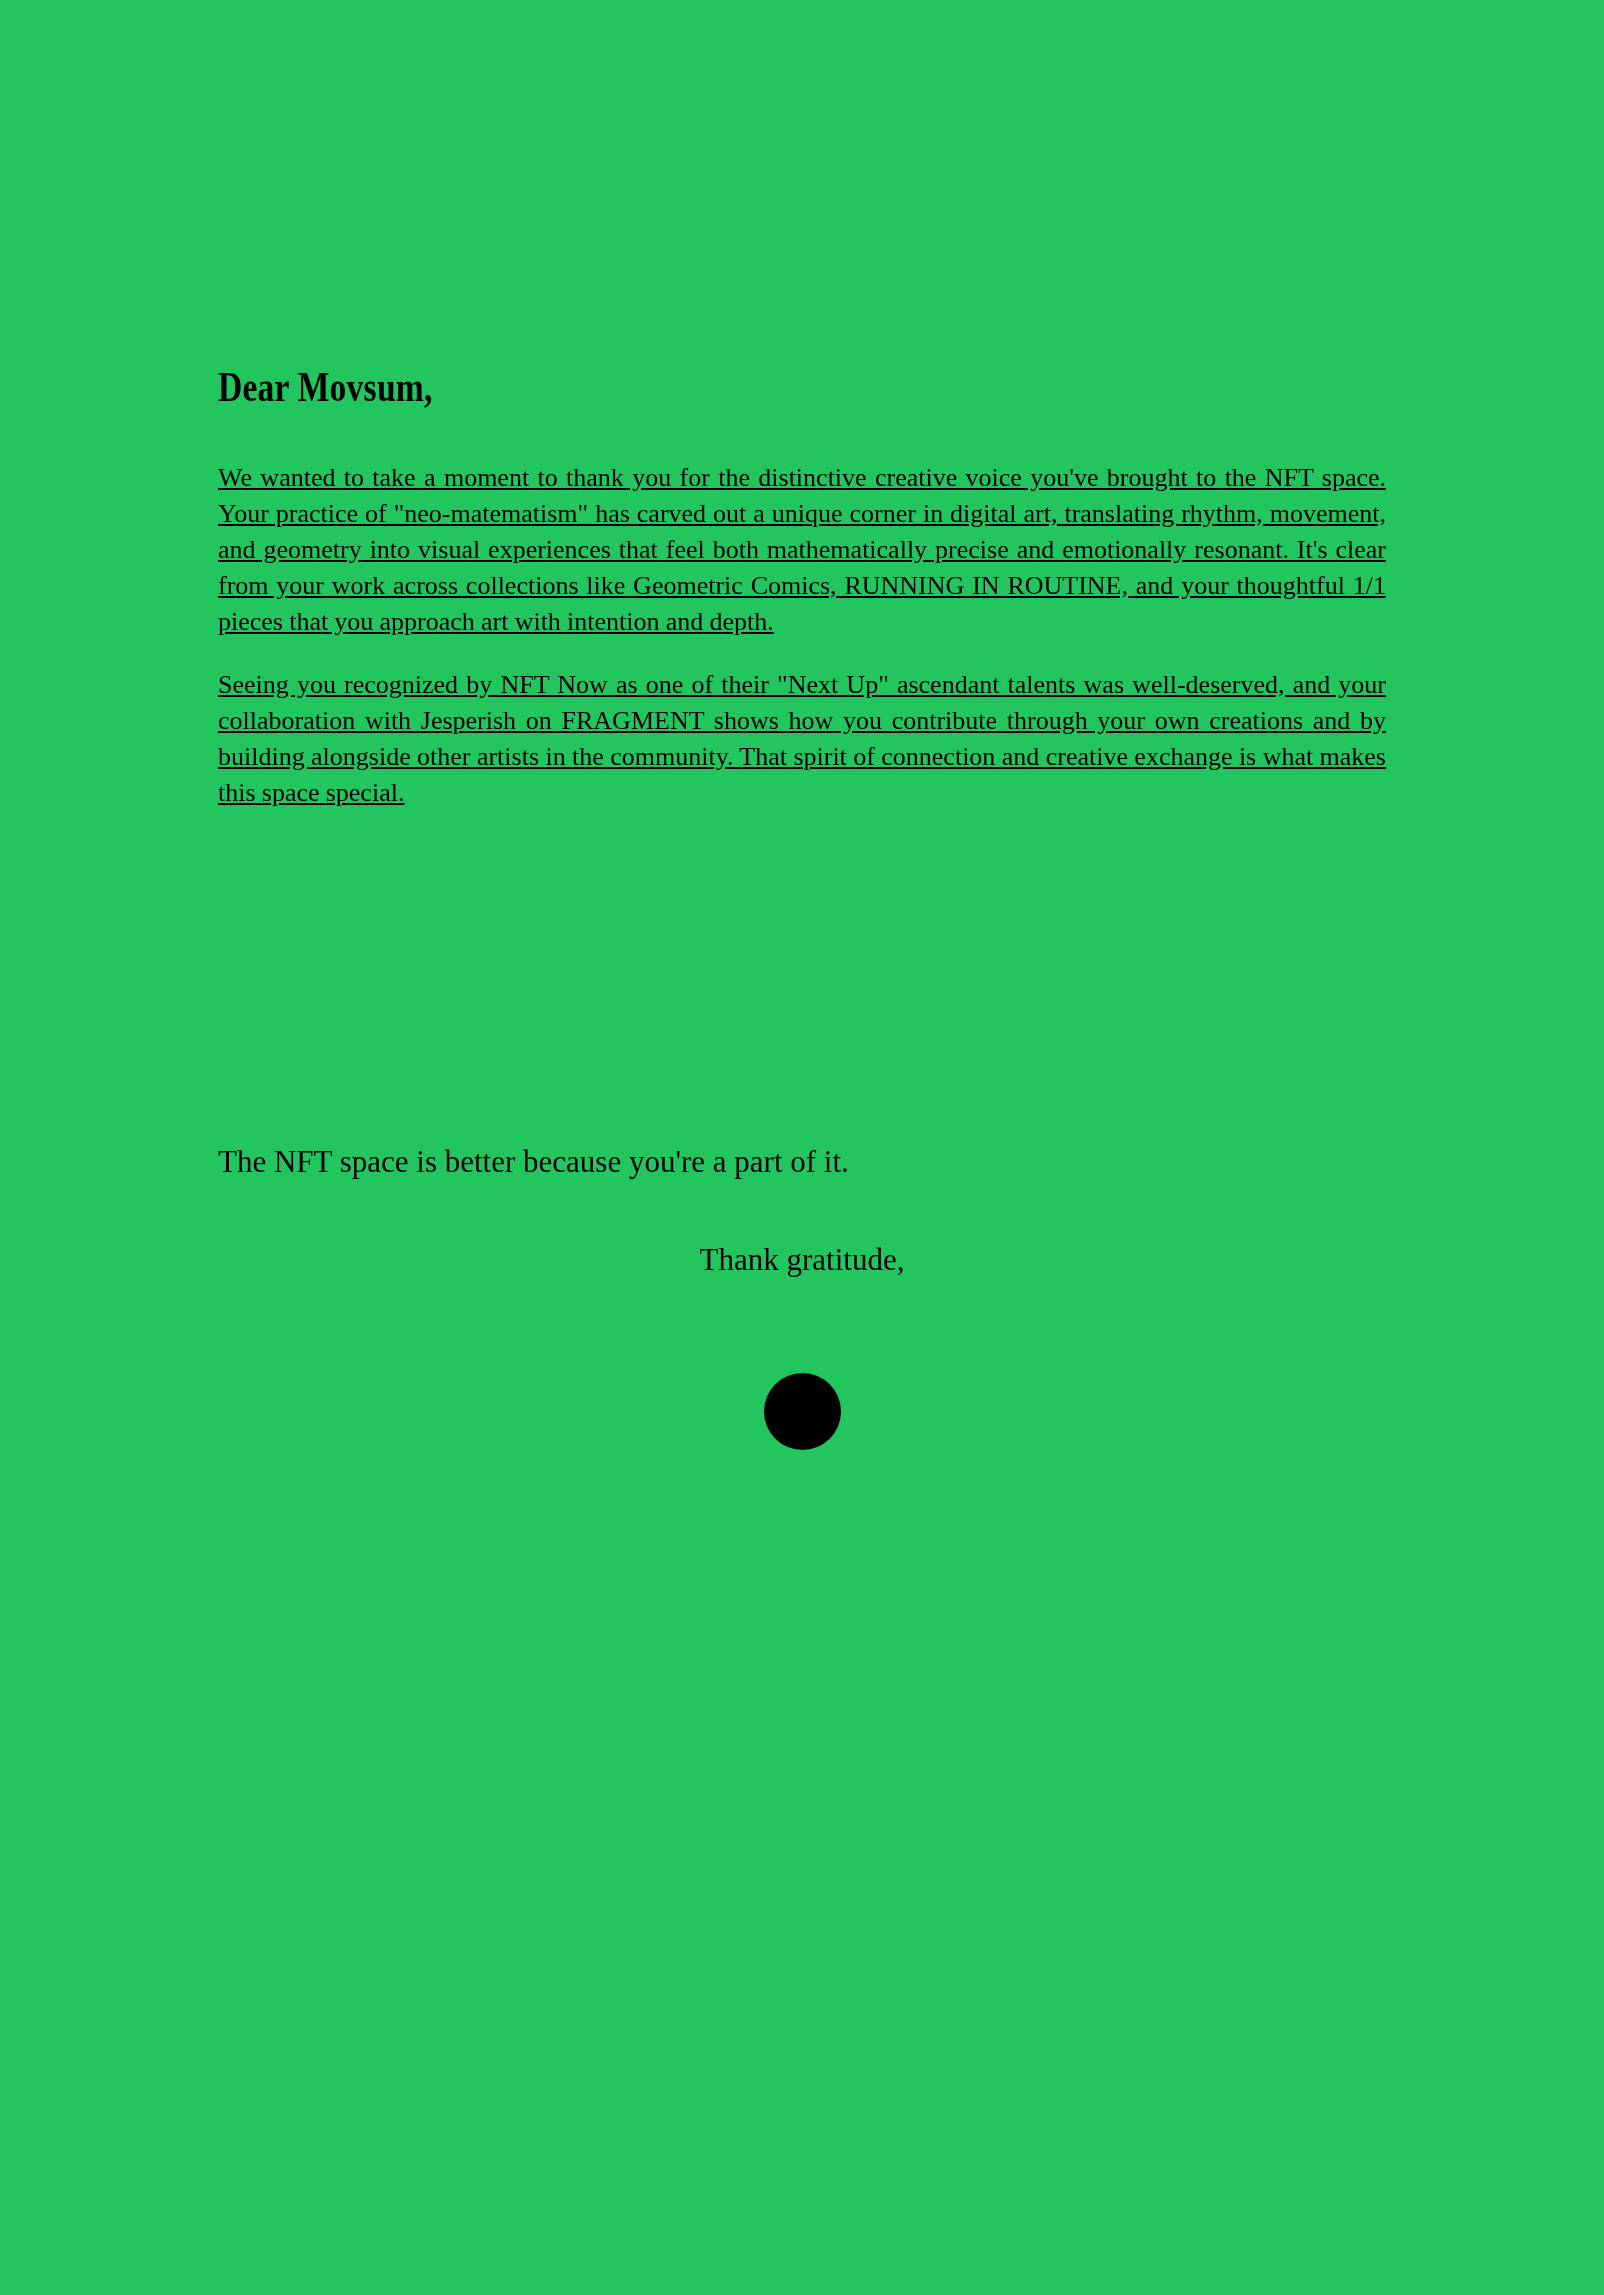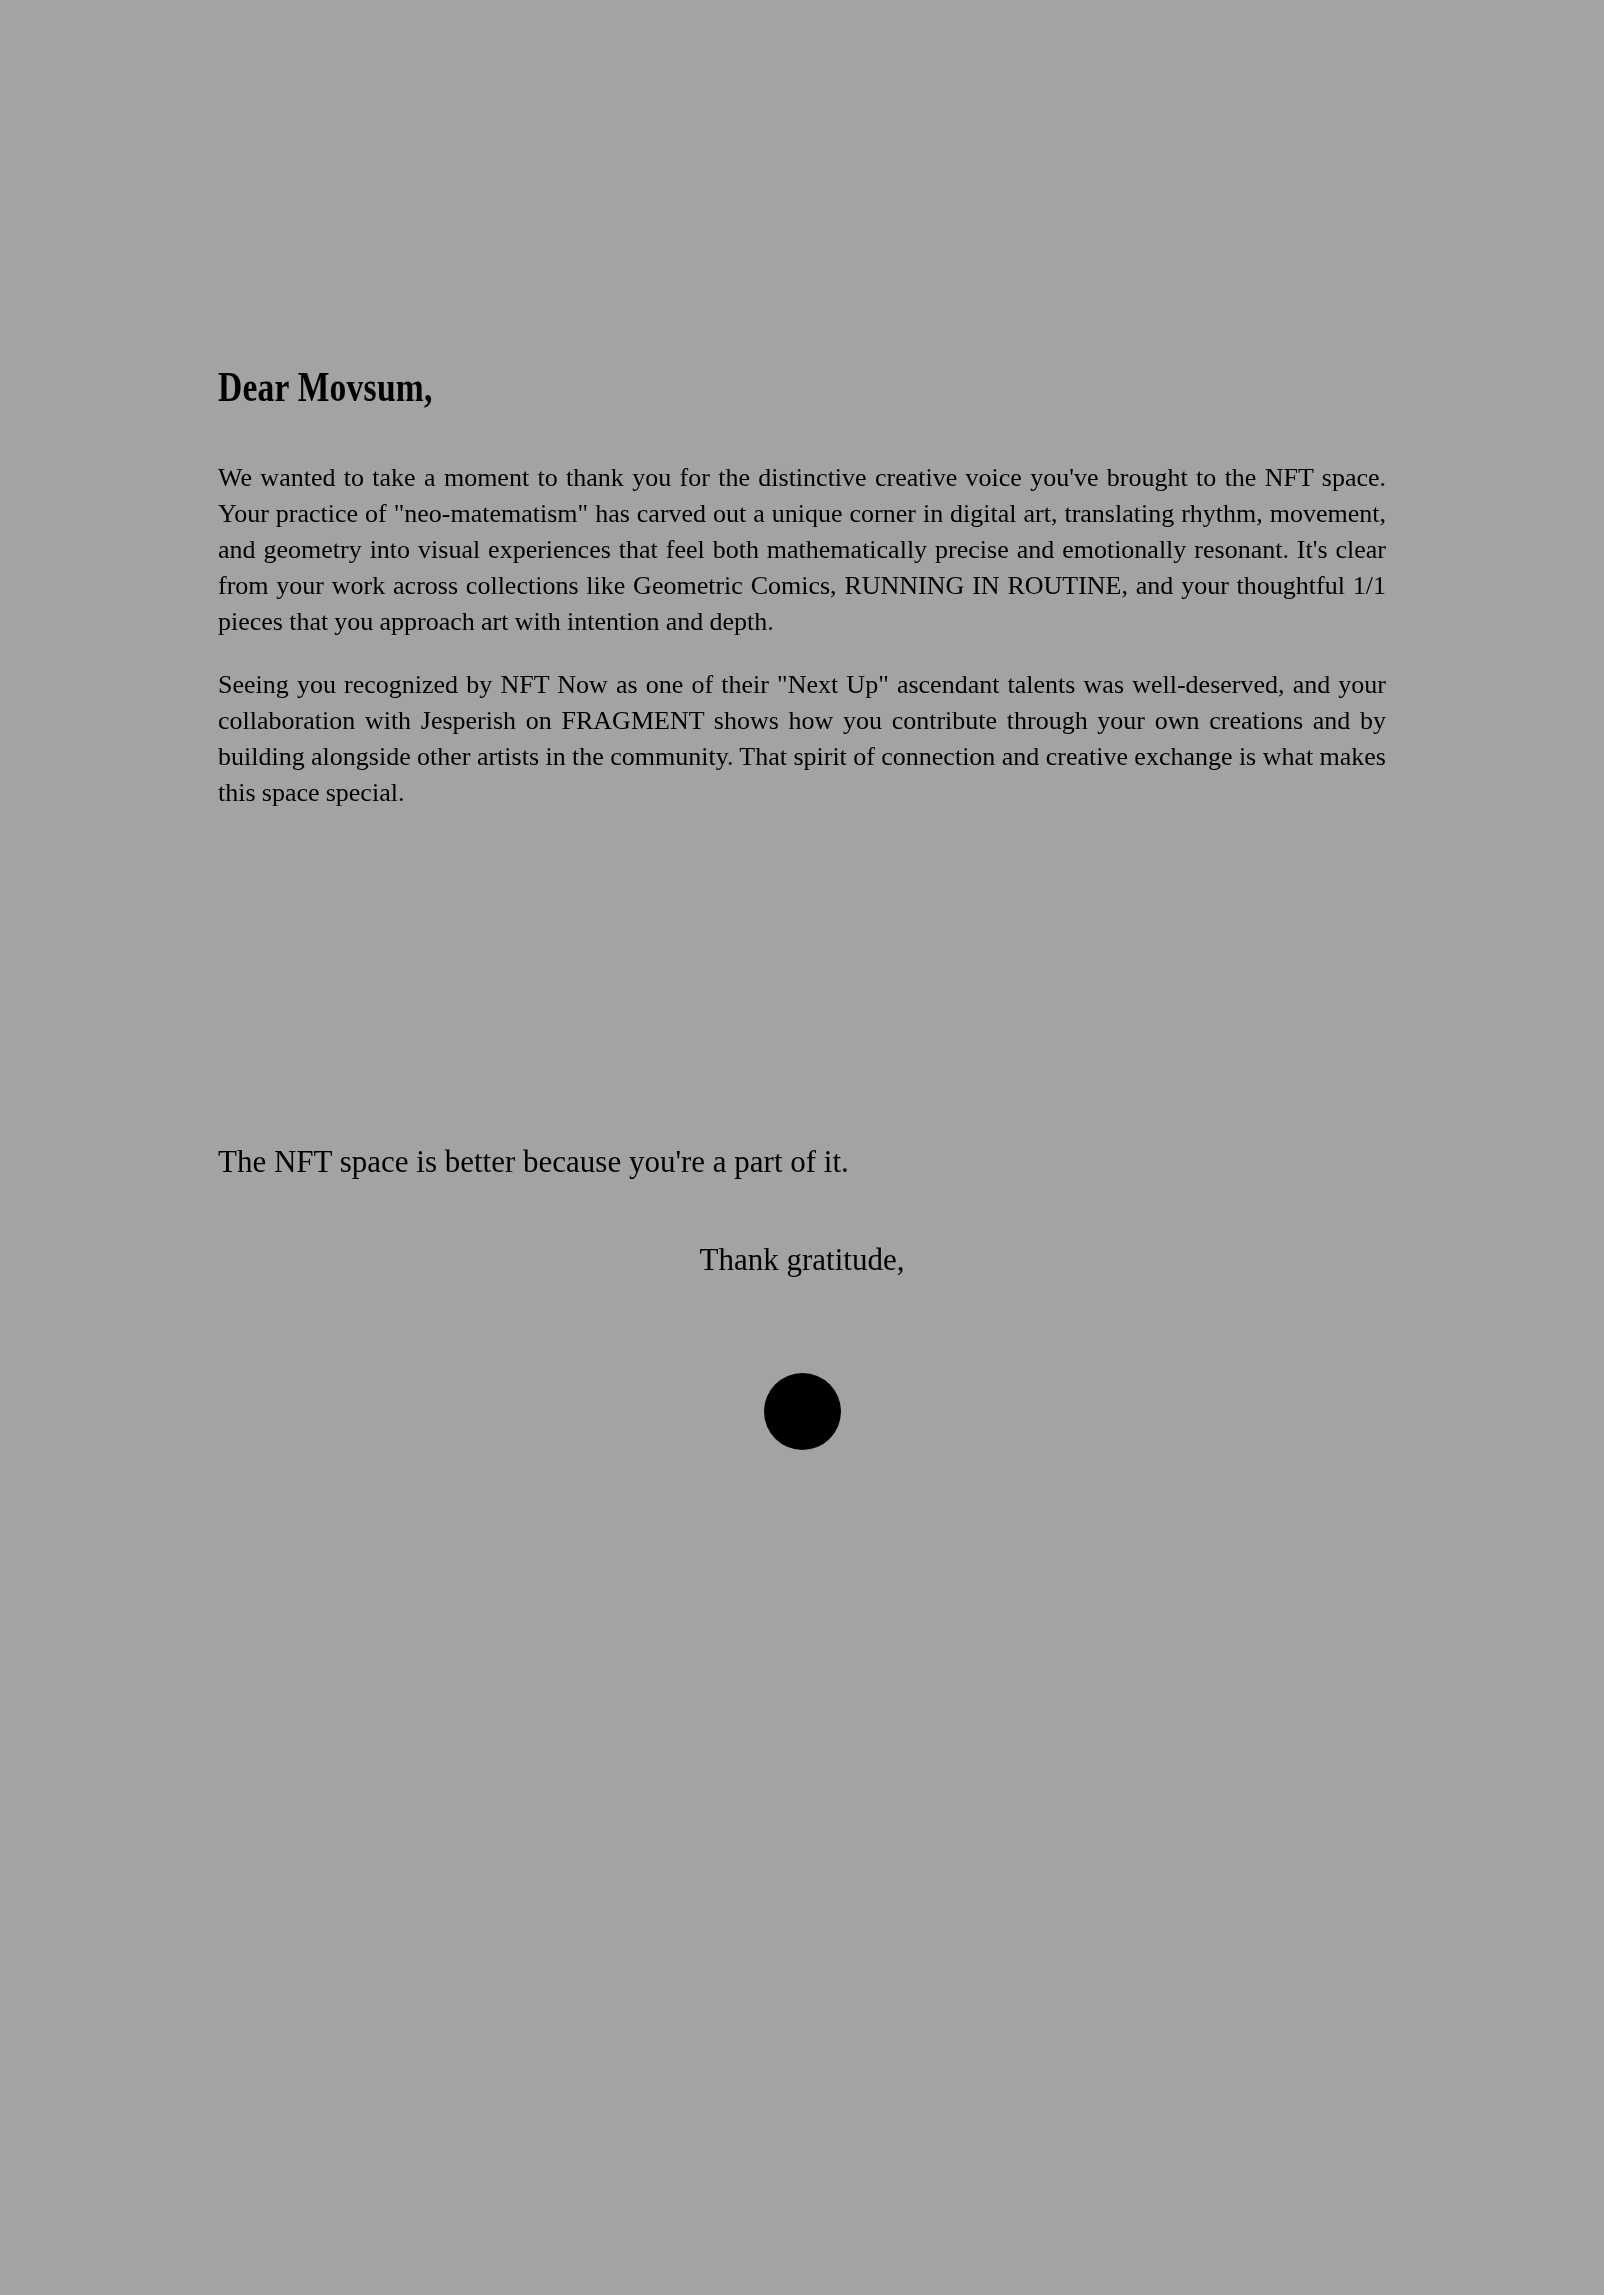--- a/index.html
+++ b/index.html
@@ -6,21 +6,21 @@
   html, body {
     margin: 0;
     padding: 0;
     background: #ffffff;
   }
 
   .page {
     position: relative;
     width: 1604px;
     height: 2295px;
-    background: #a3a3a3;
+    background: #22c55e;
     overflow: hidden;
     box-sizing: border-box;
   }
 
   .letter {
     position: absolute;
     left: 218px;
     top: 0;
     width: 1168px;
   }
@@ -55,20 +55,21 @@
     font-family: "Liberation Serif", "DejaVu Serif", serif;
     font-size: 26px;
     line-height: 36px;
     color: #000000;
     text-align: justify;
     text-justify: inter-word;
     margin: 0 0 26.5px 0;
     padding: 0;
     font-stretch: condensed;
     word-spacing: -0.3px;
+    text-decoration: underline;
   }
 
   p.para:last-child {
     margin-bottom: 0;
   }
 
   
   .tagline {
     position: absolute;
     top: 1143px;

